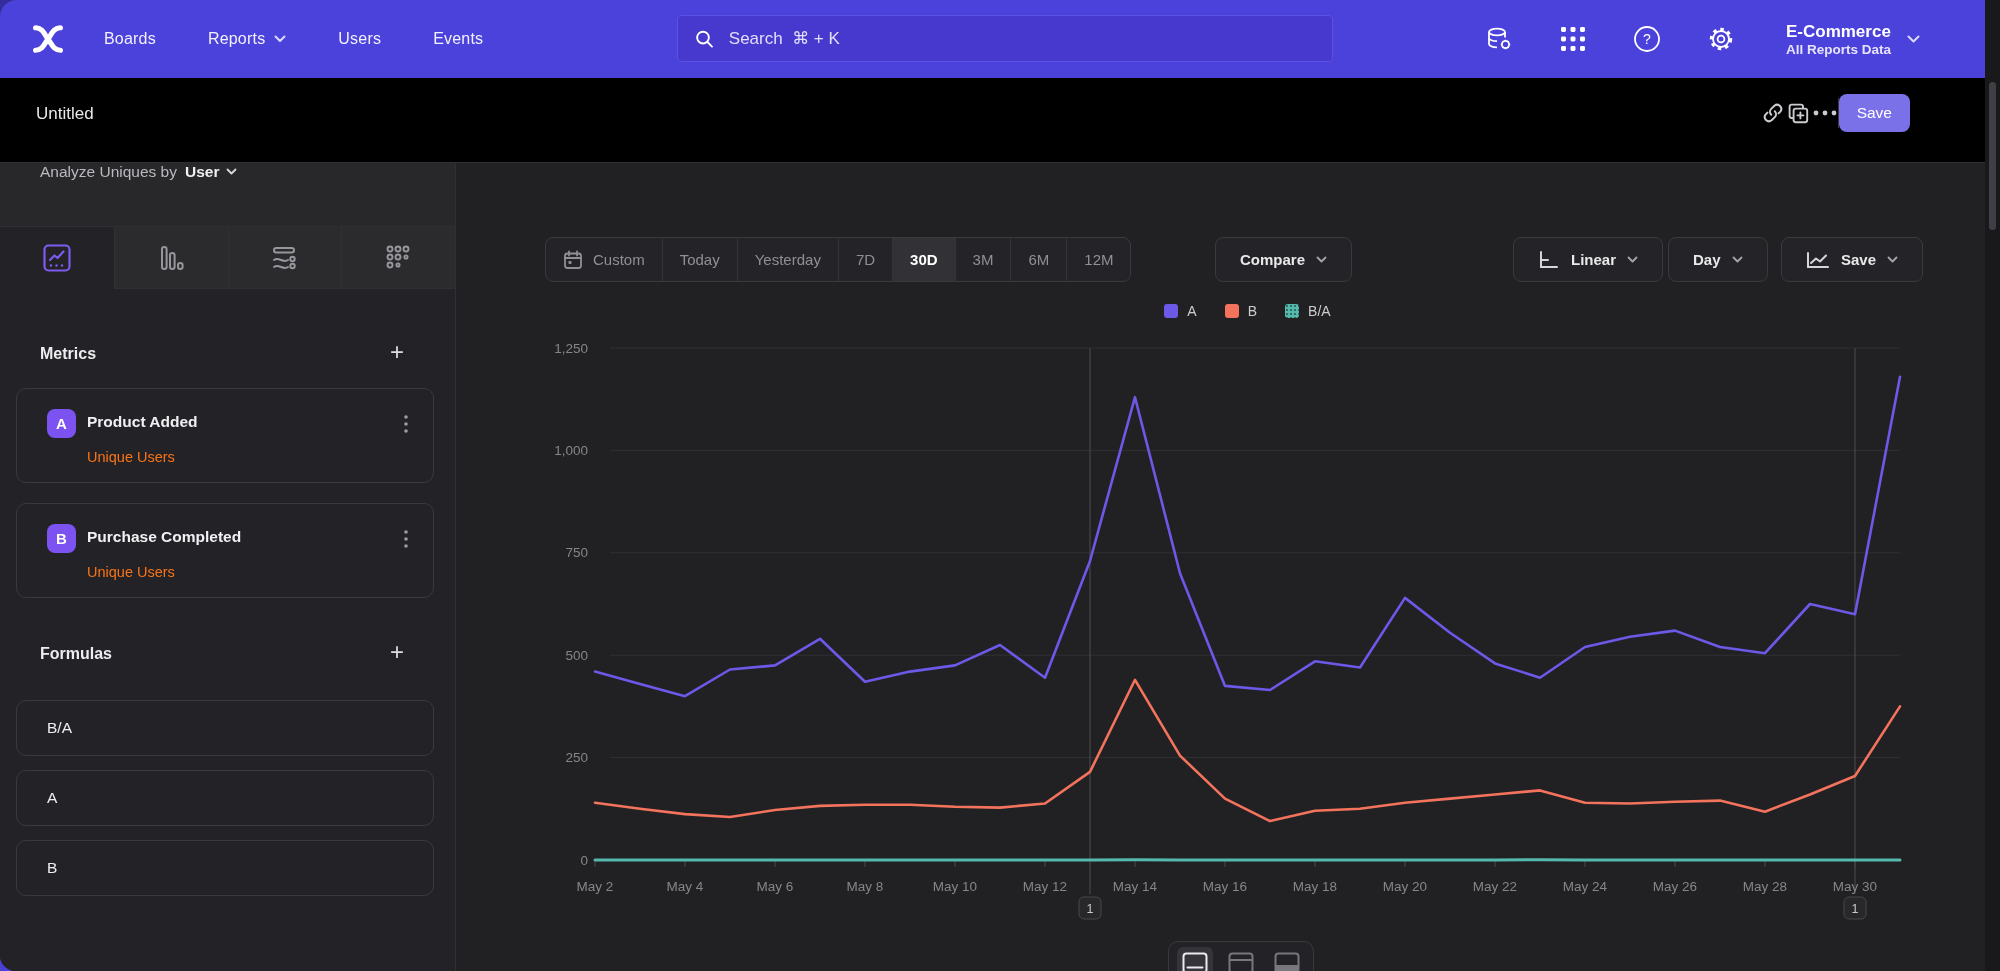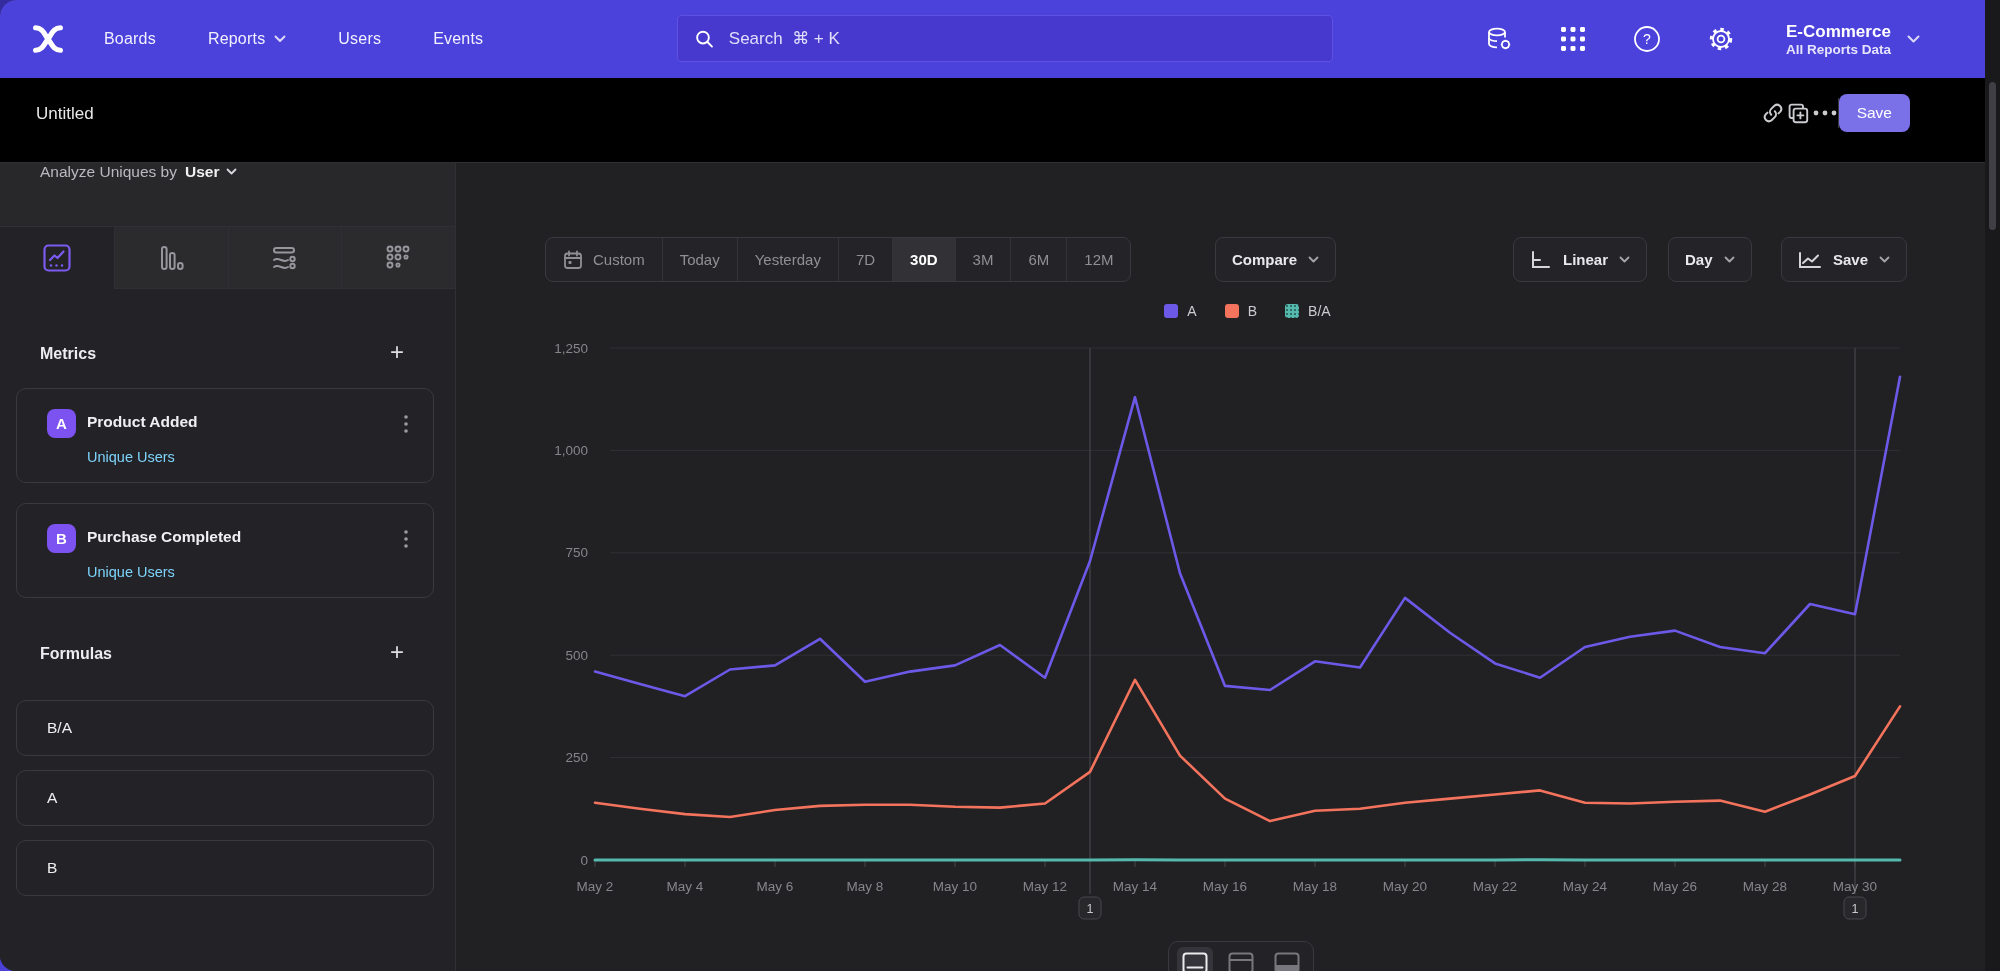--- a/index.html
+++ b/index.html
@@ -43,33 +43,33 @@
        border-bottom:1px solid #303034;border-left:1px solid #303034;cursor:default;}
   .tab.sel{background:#232327;border-bottom:none;border-left:none;}
   .panel{position:absolute;left:0;top:126px;width:100%;height:682px;background:#232327;}
   .sec-head{position:absolute;left:40px;color:#ededef;font-size:16px;font-weight:700;}
   .add-btn{position:absolute;left:382px;width:30px;height:30px;color:#dedee1;font-size:24px;font-weight:400;
            display:flex;align-items:center;justify-content:center;cursor:default;}
   .mcard{position:absolute;left:16px;width:418px;height:95px;border:1px solid #3a3a3e;border-radius:10px;background:#232327;}
   .mbadge{position:absolute;left:30px;top:20px;width:29px;height:29px;border-radius:8px;background:#7c52f0;
           color:#fff;font-size:15px;font-weight:700;display:flex;align-items:center;justify-content:center;}
   .mname{position:absolute;left:70px;top:24px;color:#f0f0f2;font-size:15.5px;font-weight:700;}
-  .msub{position:absolute;left:70px;top:60px;color:#7dd3fc;font-size:14.5px;}
+  .msub{position:absolute;left:70px;top:60px;color:#f97316;font-size:14.5px;}
   .kebab{position:absolute;right:16px;top:22px;width:22px;height:26px;display:flex;align-items:center;justify-content:center;}
   .fcard{position:absolute;left:16px;width:418px;height:56px;border:1px solid #3a3a3e;border-radius:10px;
          display:flex;align-items:center;padding-left:30px;color:#eeeef0;font-size:15.5px;}
 
   
   .seg{position:absolute;left:545px;top:237px;height:45px;display:flex;align-items:stretch;
        border:1px solid #3a3a3e;border-radius:8px;background:#242428;overflow:hidden;}
   .seg-item{display:flex;align-items:center;gap:10px;padding:0 17px;color:#8f8f96;font-size:15px;
             border-left:1px solid #343438;cursor:default;white-space:nowrap;}
   .seg-item:first-child{border-left:none;}
   .seg-item.sel{background:#313136;color:#ffffff;font-weight:700;}
-  .ctl-btn{position:absolute;top:237px;height:45px;display:flex;align-items:center;gap:11px;padding:0 16px;
+  .ctl-btn{position:absolute;top:237px;height:45px;display:flex;align-items:center;gap:11px;padding:0 24px;
            border:1px solid #3a3a3e;border-radius:8px;background:#242428;color:#e9e9eb;font-size:15px;cursor:default;}
 
   
   .legend{position:absolute;left:595px;top:303px;width:1305px;display:flex;justify-content:center;gap:28px;}
   .leg-item{display:flex;align-items:center;gap:9px;color:#cbcbd0;font-size:14px;}
   .swatch{width:14px;height:14px;border-radius:3px;}
   .swatch.dotted{background-image:radial-gradient(#2f6e67 1px,transparent 1.1px);background-size:4px 4px;}
   #chart-svg{position:absolute;left:455px;top:130px;}
 
   

